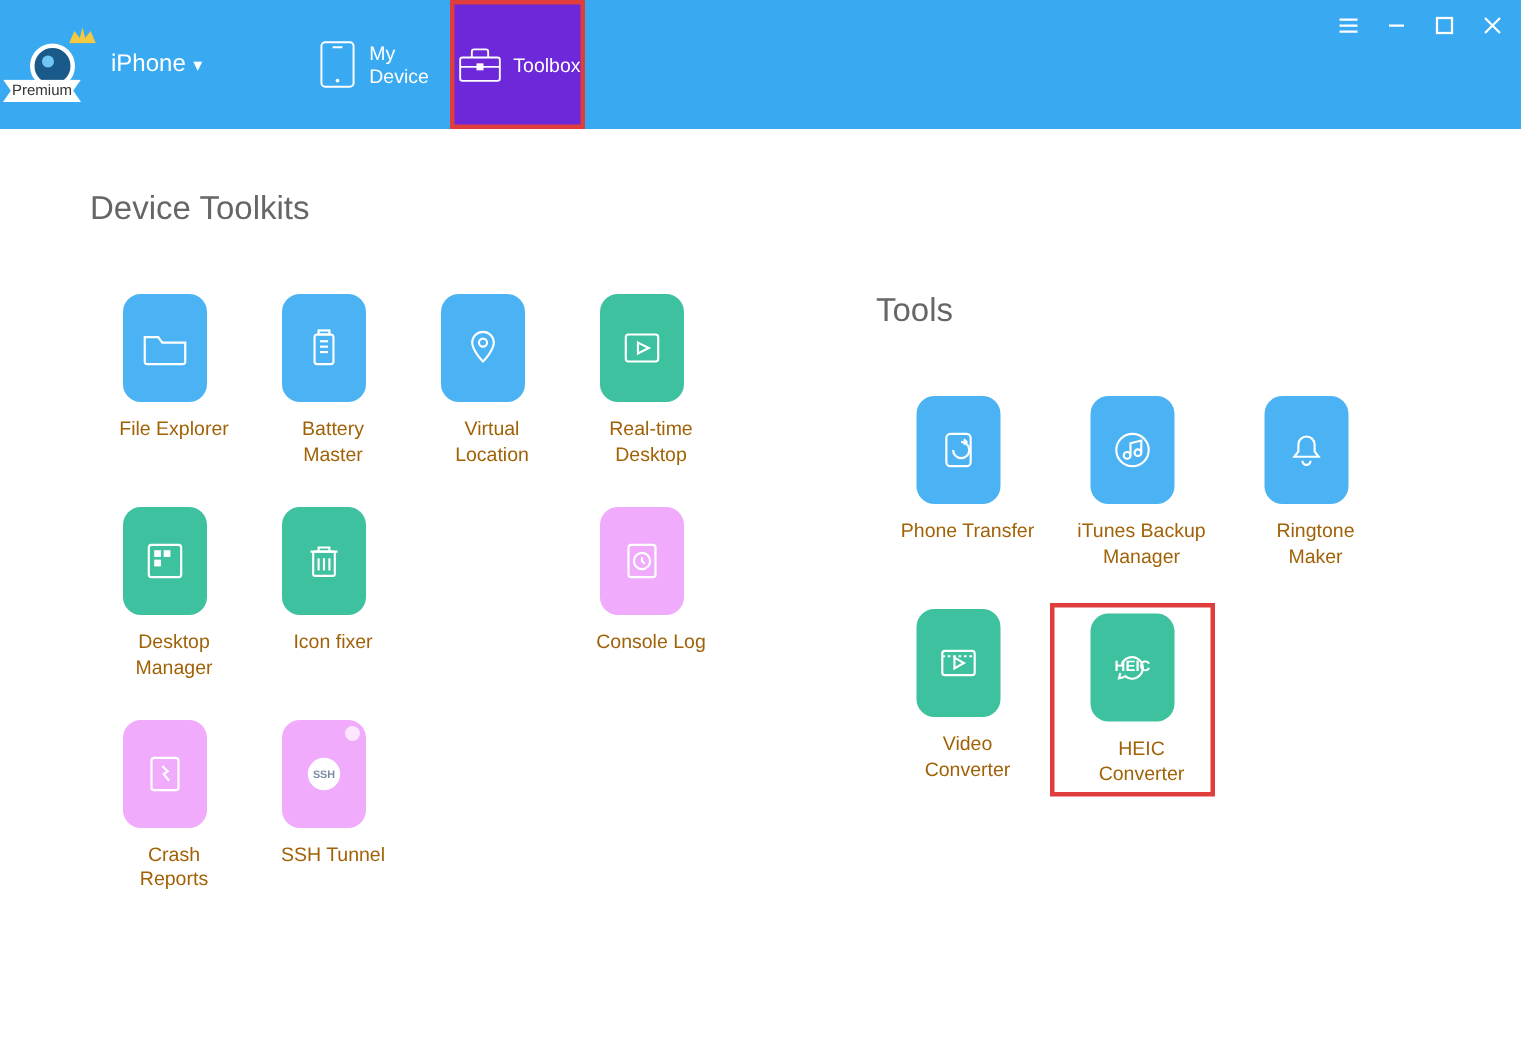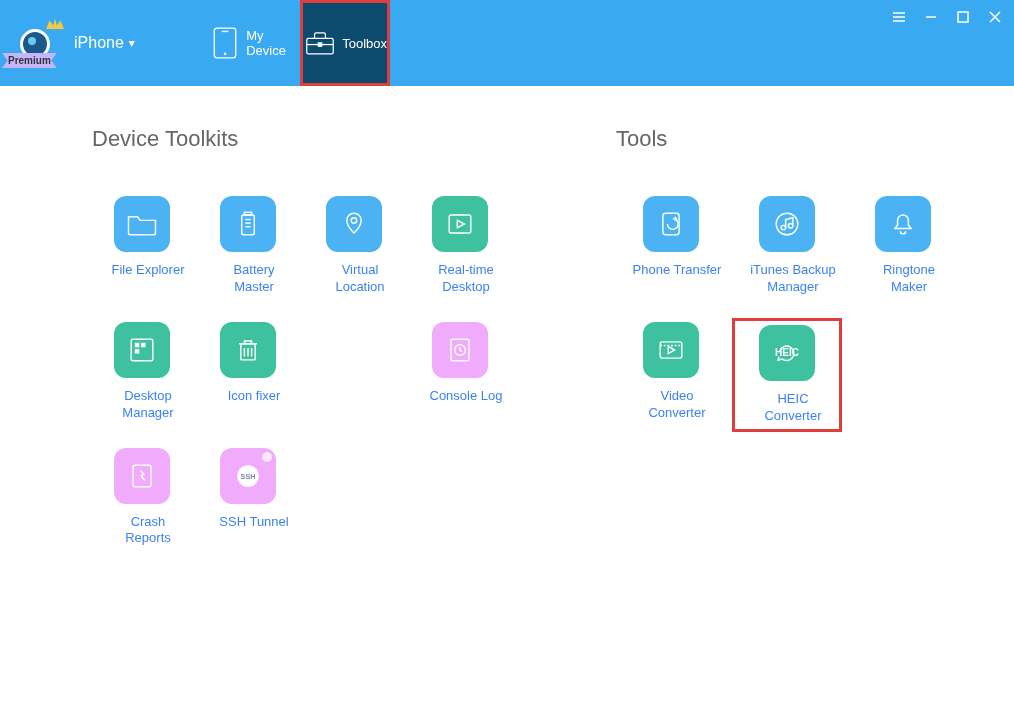--- a/index.html
+++ b/index.html
@@ -51,25 +51,25 @@
       right: -4px;
       width: 18px;
       height: 12px;
       background: #f5c842;
       clip-path: polygon(0% 100%, 20% 30%, 40% 70%, 50% 10%, 60% 70%, 80% 30%, 100% 100%);
     }
     .premium-badge {
       position: absolute;
       bottom: 18px;
       left: 2px;
-      background: #c4b5fd;
+      background: #ffffff;
       color: #333;
       font-size: 10px;
       padding: 2px 6px;
-      font-weight: bold;
+      font-weight: normal;
       clip-path: polygon(0 0, 100% 0, 90% 50%, 100% 100%, 0 100%, 10% 50%);
     }
     
     .device-select {
       color: #fff;
       font-size: 16px;
       margin-left: 14px;
       display: flex;
       align-items: center;
       gap: 5px;
@@ -84,21 +84,21 @@
       width: 90px;
       display: flex;
       flex-direction: row;
       align-items: center;
       justify-content: center;
       gap: 6px;
       color: #fff;
       font-size: 13px;
       cursor: pointer;
     }
-    .nav-tab.active { background: #0c4a6e; align-items: center; }
+    .nav-tab.active { background: #6d28d9; align-items: center; }
     .nav-tab.highlighted { border: 3px solid #e03d3d; }
     
     .nav-icon {
       width: 34px;
       height: 34px;
       display: flex;
       align-items: center;
       justify-content: center;
     }
     
@@ -106,23 +106,24 @@
       position: absolute;
       right: 10px;
       top: 8px;
       display: flex;
       gap: 14px;
       color: #fff;
     }
     .window-controls span { cursor: pointer; width: 18px; height: 18px; display: inline-flex; align-items: center; justify-content: center; }
     
     .content {
-      padding: 40px 92px;
+      padding: 40px 60px;
       display: flex;
       gap: 106px;
+      align-items: center;
     }
     
     .section-title {
       font-size: 22px;
       color: #666;
       font-weight: 400;
       margin-bottom: 40px;
     }
     
     .section-left { width: 420px; }
@@ -143,34 +144,34 @@
       flex-direction: column;
       align-items: center;
       gap: 10px;
       cursor: pointer;
       padding: 4px;
     }
     .tool-item.highlighted { border: 3px solid #e03d3d; }
     
     .tool-icon {
       width: 56px;
-      height: 56px;
+      height: 72px;
       border-radius: 12px;
       display: flex;
       align-items: center;
       justify-content: center;
       position: relative;
     }
     .tool-icon.blue { background: #4bb3f4; }
     .tool-icon.green { background: #3ec19e; }
     .tool-icon.grayblue { background: #f0abfc; }
     
     .tool-label {
       font-size: 13px;
-      color: #3b82f6;
+      color: #a16207;
       text-align: center;
       line-height: 1.3;
       min-height: 32px;
       margin-left: 12px;
     }
     
     .icon-svg { stroke: #fff; fill: none; stroke-width: 1.6; }
     .ssh-badge {
       position: absolute;
       top: 4px; right: 4px;

